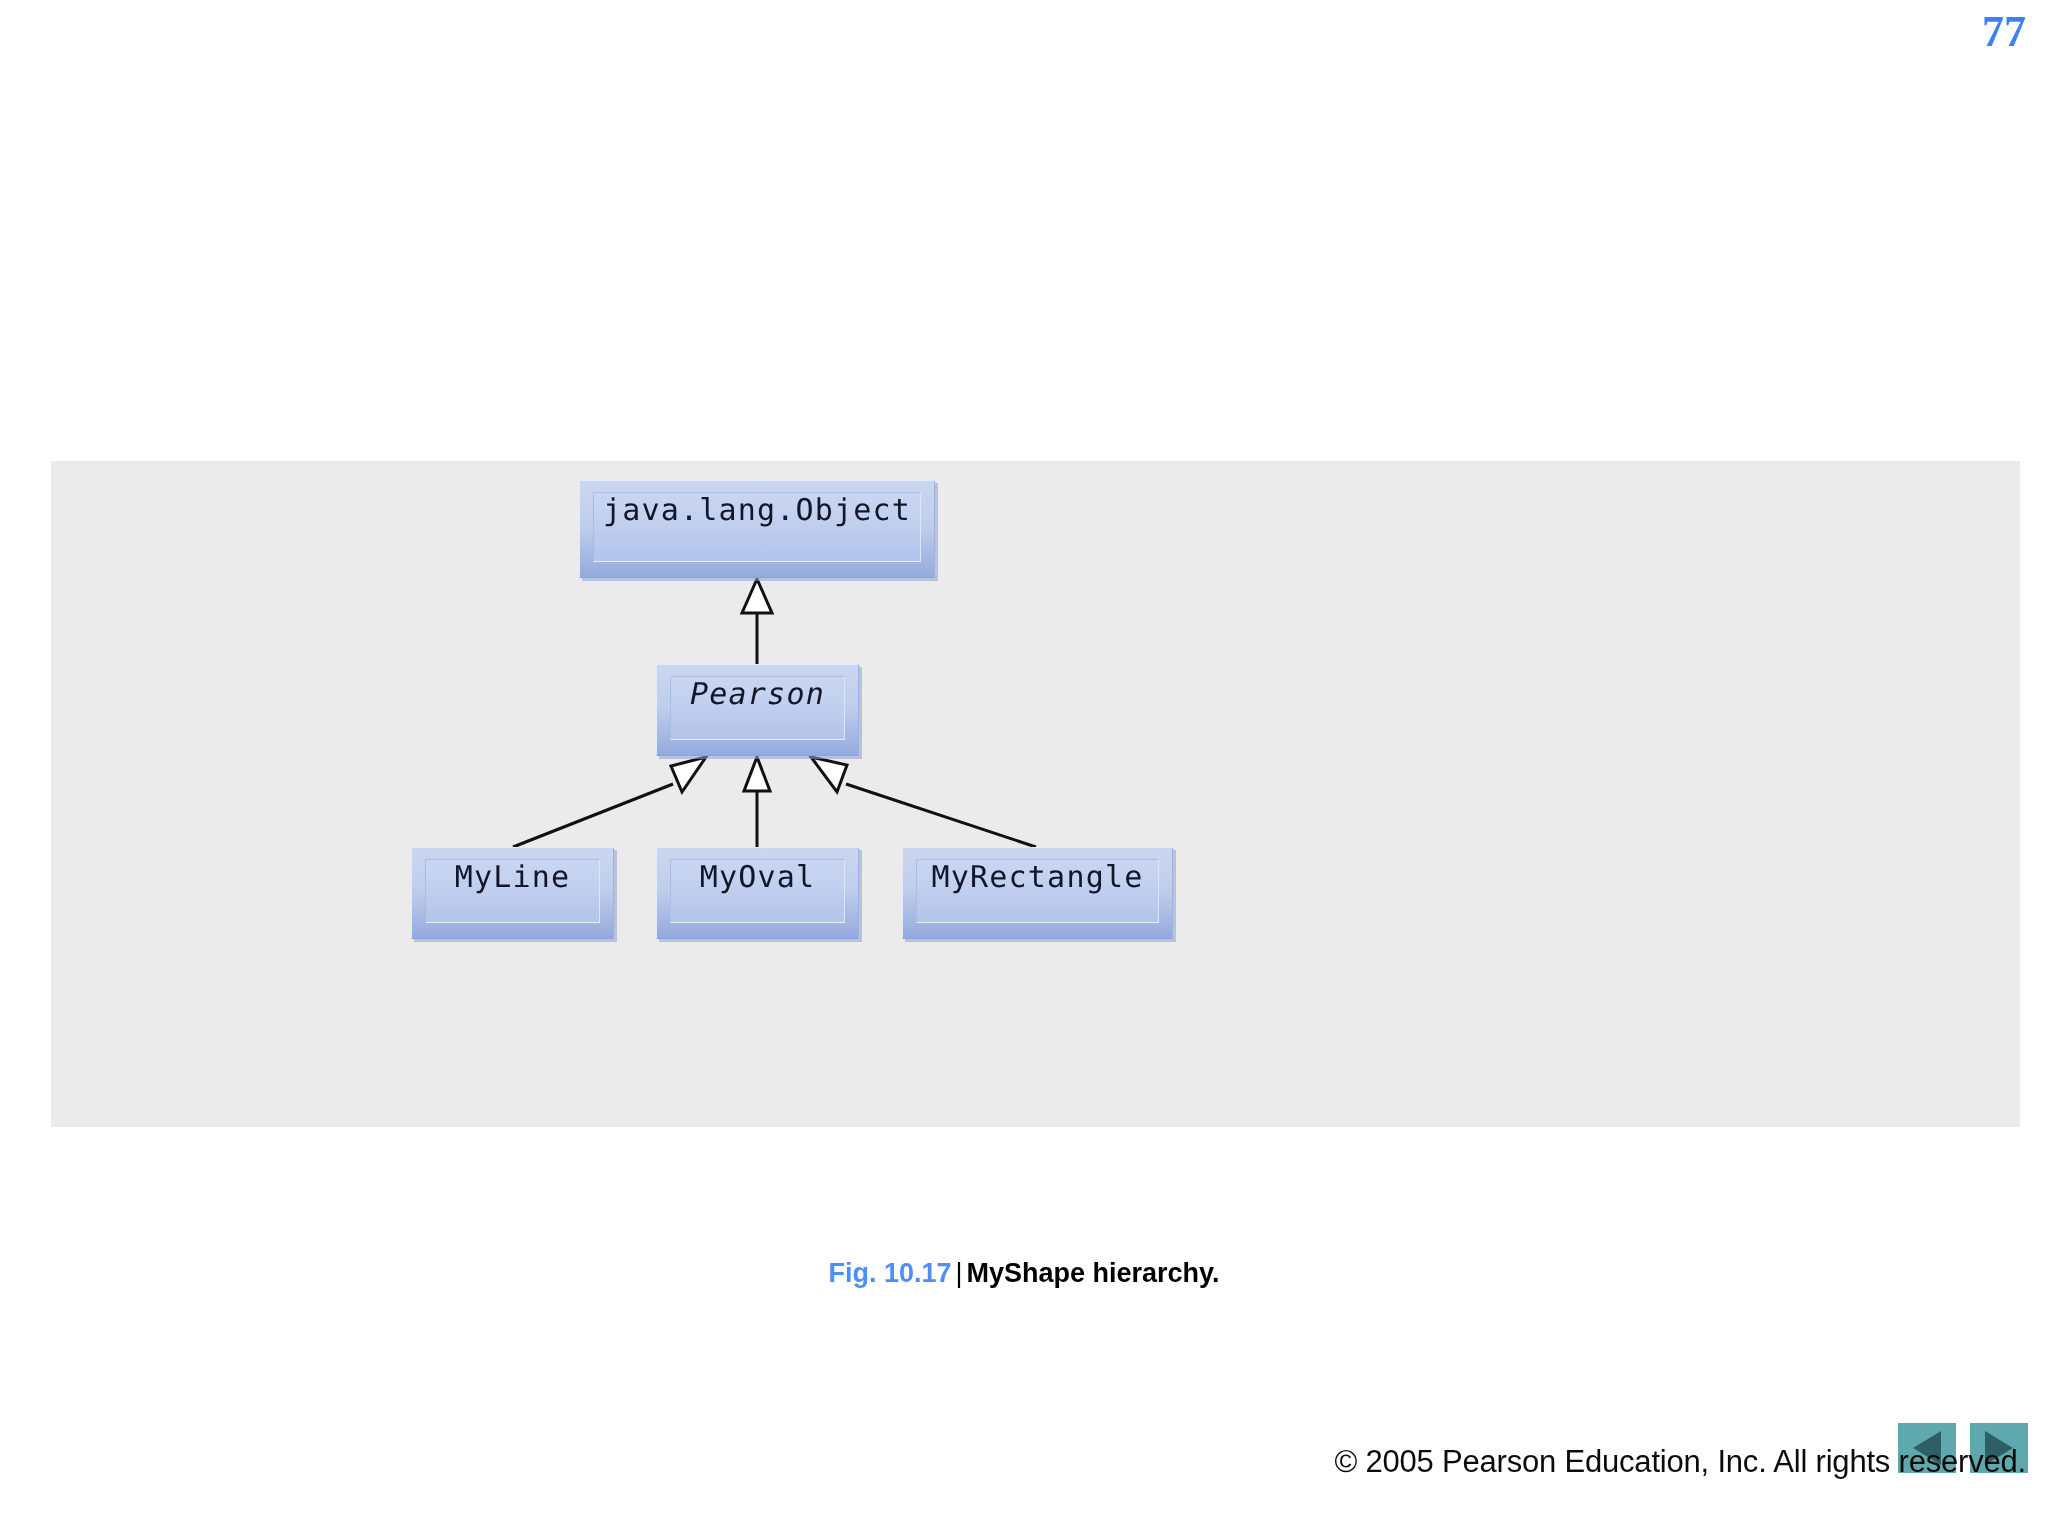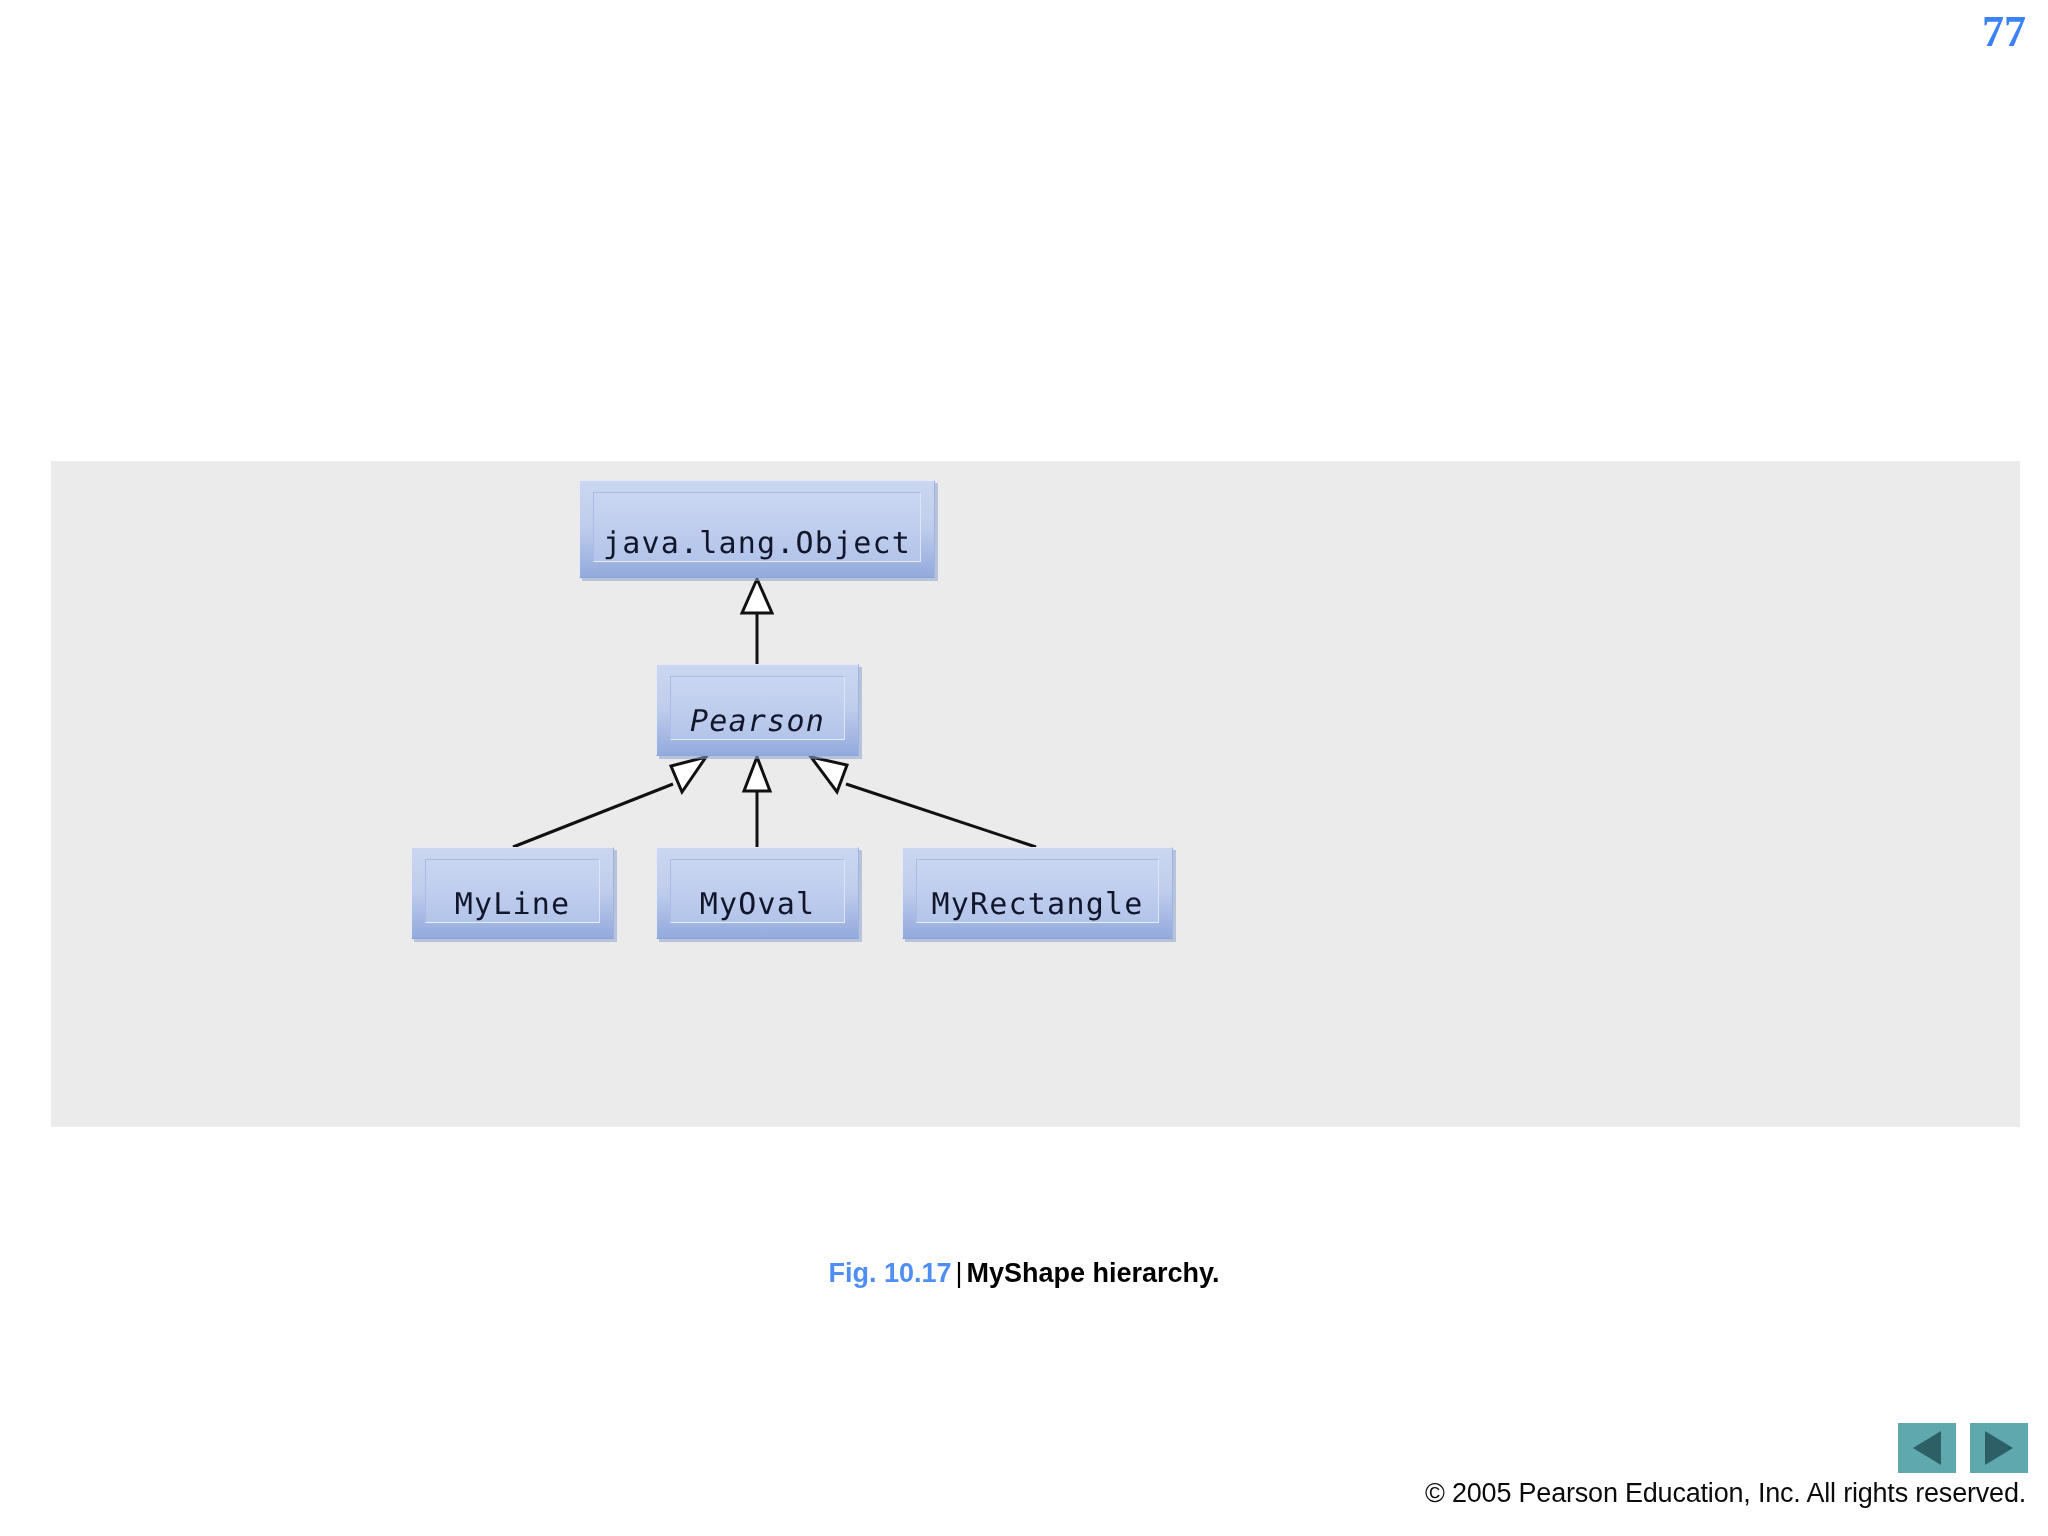--- a/index.html
+++ b/index.html
@@ -65,21 +65,21 @@
     border-right: 1px solid #9fb2e0;
     border-bottom: 1px solid #8ba4da;
     padding: 11px 13px 15px 13px;
     box-shadow: 3px 3px 0 rgba(140,160,205,0.55);
   }
   .uml-box .inner {
     width: 100%;
     height: 100%;
     box-sizing: border-box;
     display: flex;
-    align-items: flex-end;
+    align-items: flex-start;
     justify-content: center;
     background: linear-gradient(180deg, #c9d6f2 0%, #c2d0ef 40%, #b3c4ea 100%);
     border-top: 1px solid #aabcE6;
     border-left: 1px solid #aabce6;
     border-right: 1px solid #dde5f8;
     border-bottom: 1px solid #e6ecfa;
   }
   .uml-box .label {
     font-family: "DejaVu Sans Mono", "Liberation Mono", monospace;
     font-size: 30px;
@@ -145,22 +145,22 @@
     border-top: 17px solid transparent;
     border-bottom: 17px solid transparent;
   }
   .tri-left  { border-right: 28px solid #2c5f66; }
   .tri-right { border-left: 28px solid #2c5f66; }
 
   
   #footer {
     position: absolute;
     right: 22px;
-    top: 1478px;
-    font-size: 27px;
+    top: 1444px;
+    font-size: 31px;
     color: #0b0b0b;
     letter-spacing: -0.2px;
     white-space: nowrap;
   }
 </style>
 </head>
 <body>
 
 <div id="page-number">77</div>
 

